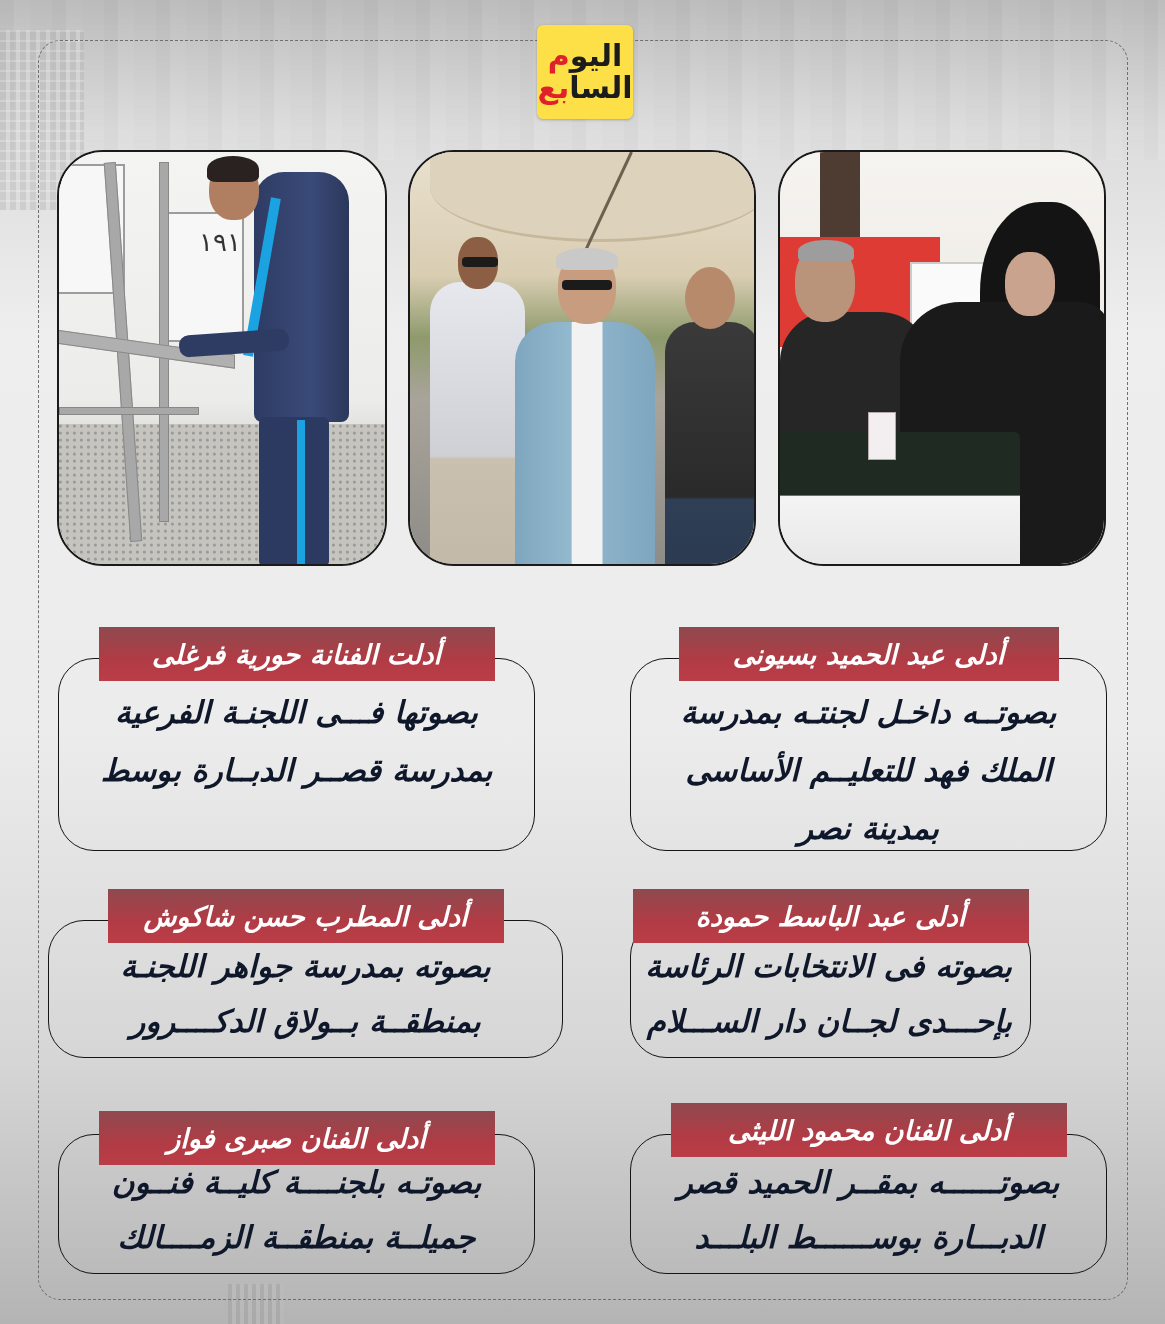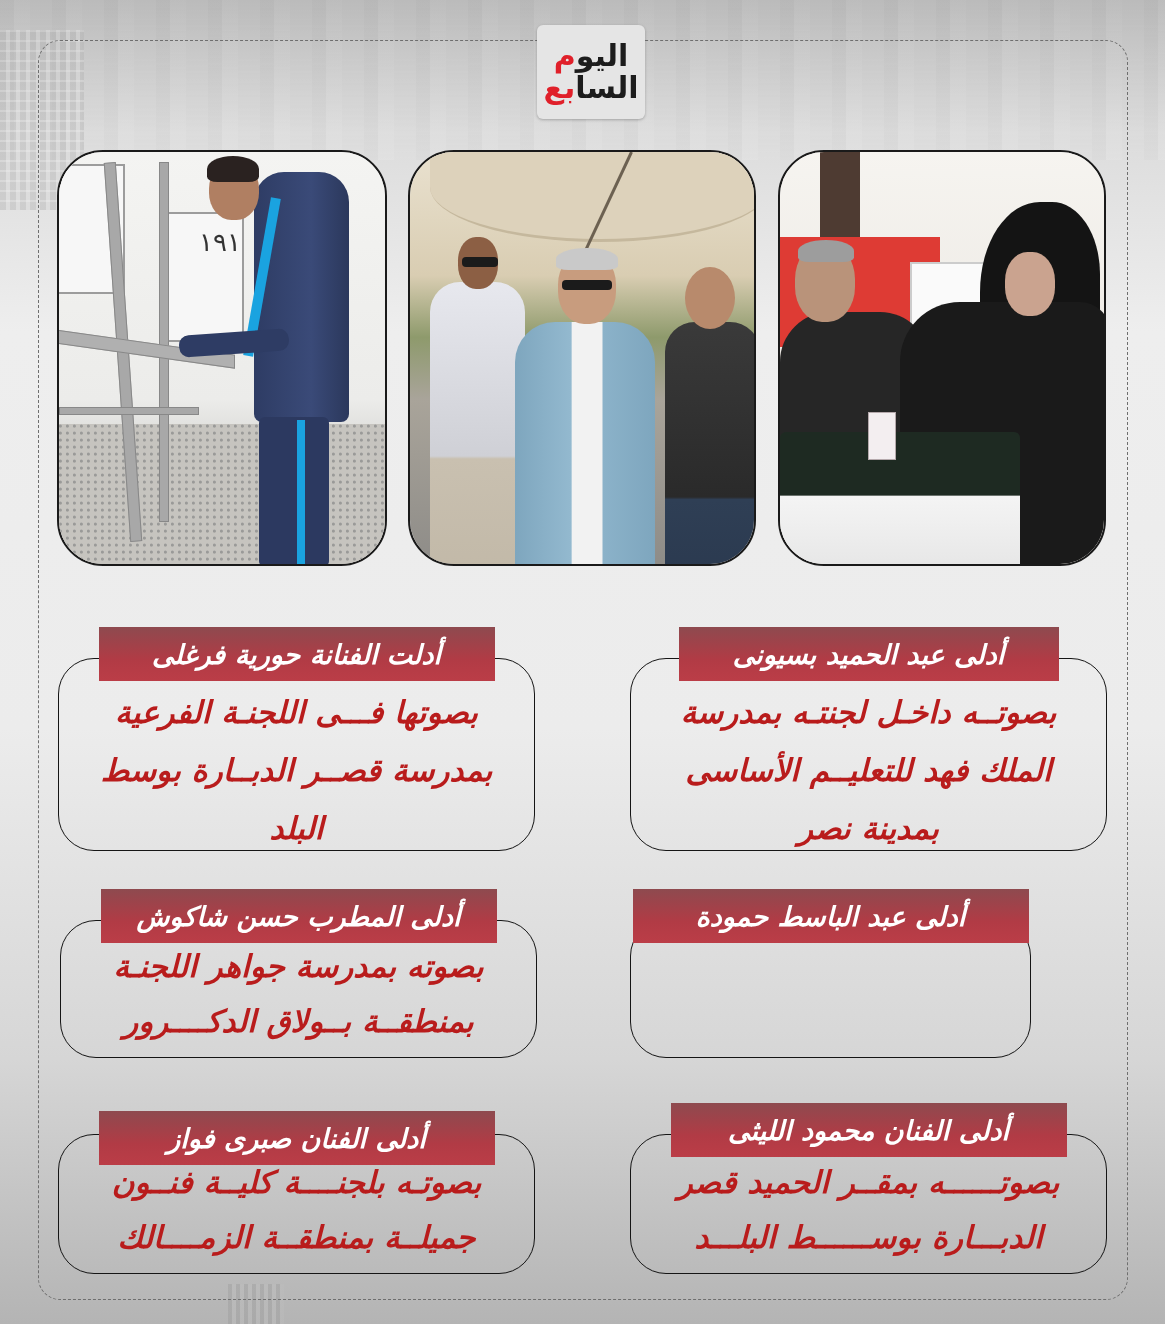--- a/index.html
+++ b/index.html
@@ -28,22 +28,22 @@
       position: absolute; left: 228px; top: 1284px; width: 56px; height: 40px;
       background: repeating-linear-gradient(90deg, rgba(150,150,150,0.6) 0 4px, rgba(190,190,190,0.6) 4px 8px);
       opacity: 0.6;
     }
     .frame-border {
       position: absolute; left: 38px; top: 40px; width: 1090px; height: 1260px;
       border: 1.5px dashed #6e6e6e;
       border-radius: 22px;
     }
     .logo {
-      position: absolute; left: 537px; top: 25px; width: 108px; height: 94px;
-      background: #e5e5e5;
+      position: absolute; left: 537px; top: 25px; width: 96px; height: 94px;
+      background: #fde047;
       border-radius: 6px;
       box-shadow: 0 1px 3px rgba(0,0,0,0.25);
       display: flex; flex-direction: column; align-items: center; justify-content: center;
       direction: rtl;
       line-height: 1;
     }
     .logo-line {
       font-family: "DejaVu Sans", sans-serif;
       font-weight: bold;
       font-size: 30px;
@@ -129,39 +129,39 @@
       direction: rtl;
       white-space: nowrap;
       display: flex; align-items: center; justify-content: center;
       padding: 0 18px;
     }
     .card .body {
       position: absolute;
       left: 18px; right: 18px;
       direction: rtl;
       text-align: center;
-      color: #b91c1c;
+      color: #0f172a;
       font-family: "DejaVu Sans", sans-serif;
       font-weight: bold;
       font-size: 31px;
       line-height: 58px;
     }
     .card .body .line { display: block; white-space: nowrap; }
 
     .c1 { left: 630px; top: 658px; width: 477px; height: 193px; }
     .c1 .title { width: 380px; }
     .c1 .body { top: 24px; }
     .c2 { left: 58px; top: 658px; width: 477px; height: 193px; }
     .c2 .title { width: 396px; }
     .c2 .body { top: 24px; }
 
     .c3 { left: 630px; top: 920px; width: 401px; height: 138px; }
     .c3 .title { width: 396px; }
     .c3 .body { top: 18px; line-height: 55px; }
-    .c4 { left: 60px; top: 920px; width: 477px; height: 138px; }
+    .c4 { left: 48px; top: 920px; width: 515px; height: 138px; }
     .c4 .title { width: 396px; }
     .c4 .body { top: 18px; line-height: 55px; }
 
     .c5 { left: 630px; top: 1134px; width: 477px; height: 140px; }
     .c5 .title { width: 396px; }
     .c5 .body { top: 20px; line-height: 55px; }
     .c6 { left: 58px; top: 1134px; width: 477px; height: 140px; }
     .c6 .title { width: 396px; margin-top: 8px; }
     .c6 .body { top: 20px; line-height: 55px; }
   </style>
@@ -236,26 +236,29 @@
     <span class="line">الملك فهد للتعليــم الأساسى</span>
     <span class="line">بمدينة نصر</span>
   </div>
 </div>
 
 <div class="card c2">
   <div class="title">أدلت الفنانة حورية فرغلى</div>
   <div class="body">
     <span class="line">بصوتها فـــى اللجنـة الفرعية</span>
     <span class="line">بمدرسة قصــر الدبــارة بوسط</span>
-    <span class="line">البلد</span>
   </div>
 </div>
 
 <div class="card c3">
   <div class="title">أدلى عبد الباسط حمودة</div>
+  <div class="body">
+    <span class="line">بصوته فى الانتخابات الرئاسة</span>
+    <span class="line">بإحـــدى لجــان دار الســـلام</span>
+  </div>
 </div>
 
 <div class="card c4">
   <div class="title">أدلى المطرب حسن شاكوش</div>
   <div class="body">
     <span class="line">بصوته بمدرسة جواهر اللجنـة</span>
     <span class="line">بمنطقــة بــولاق الدكــــرور</span>
   </div>
 </div>
 

